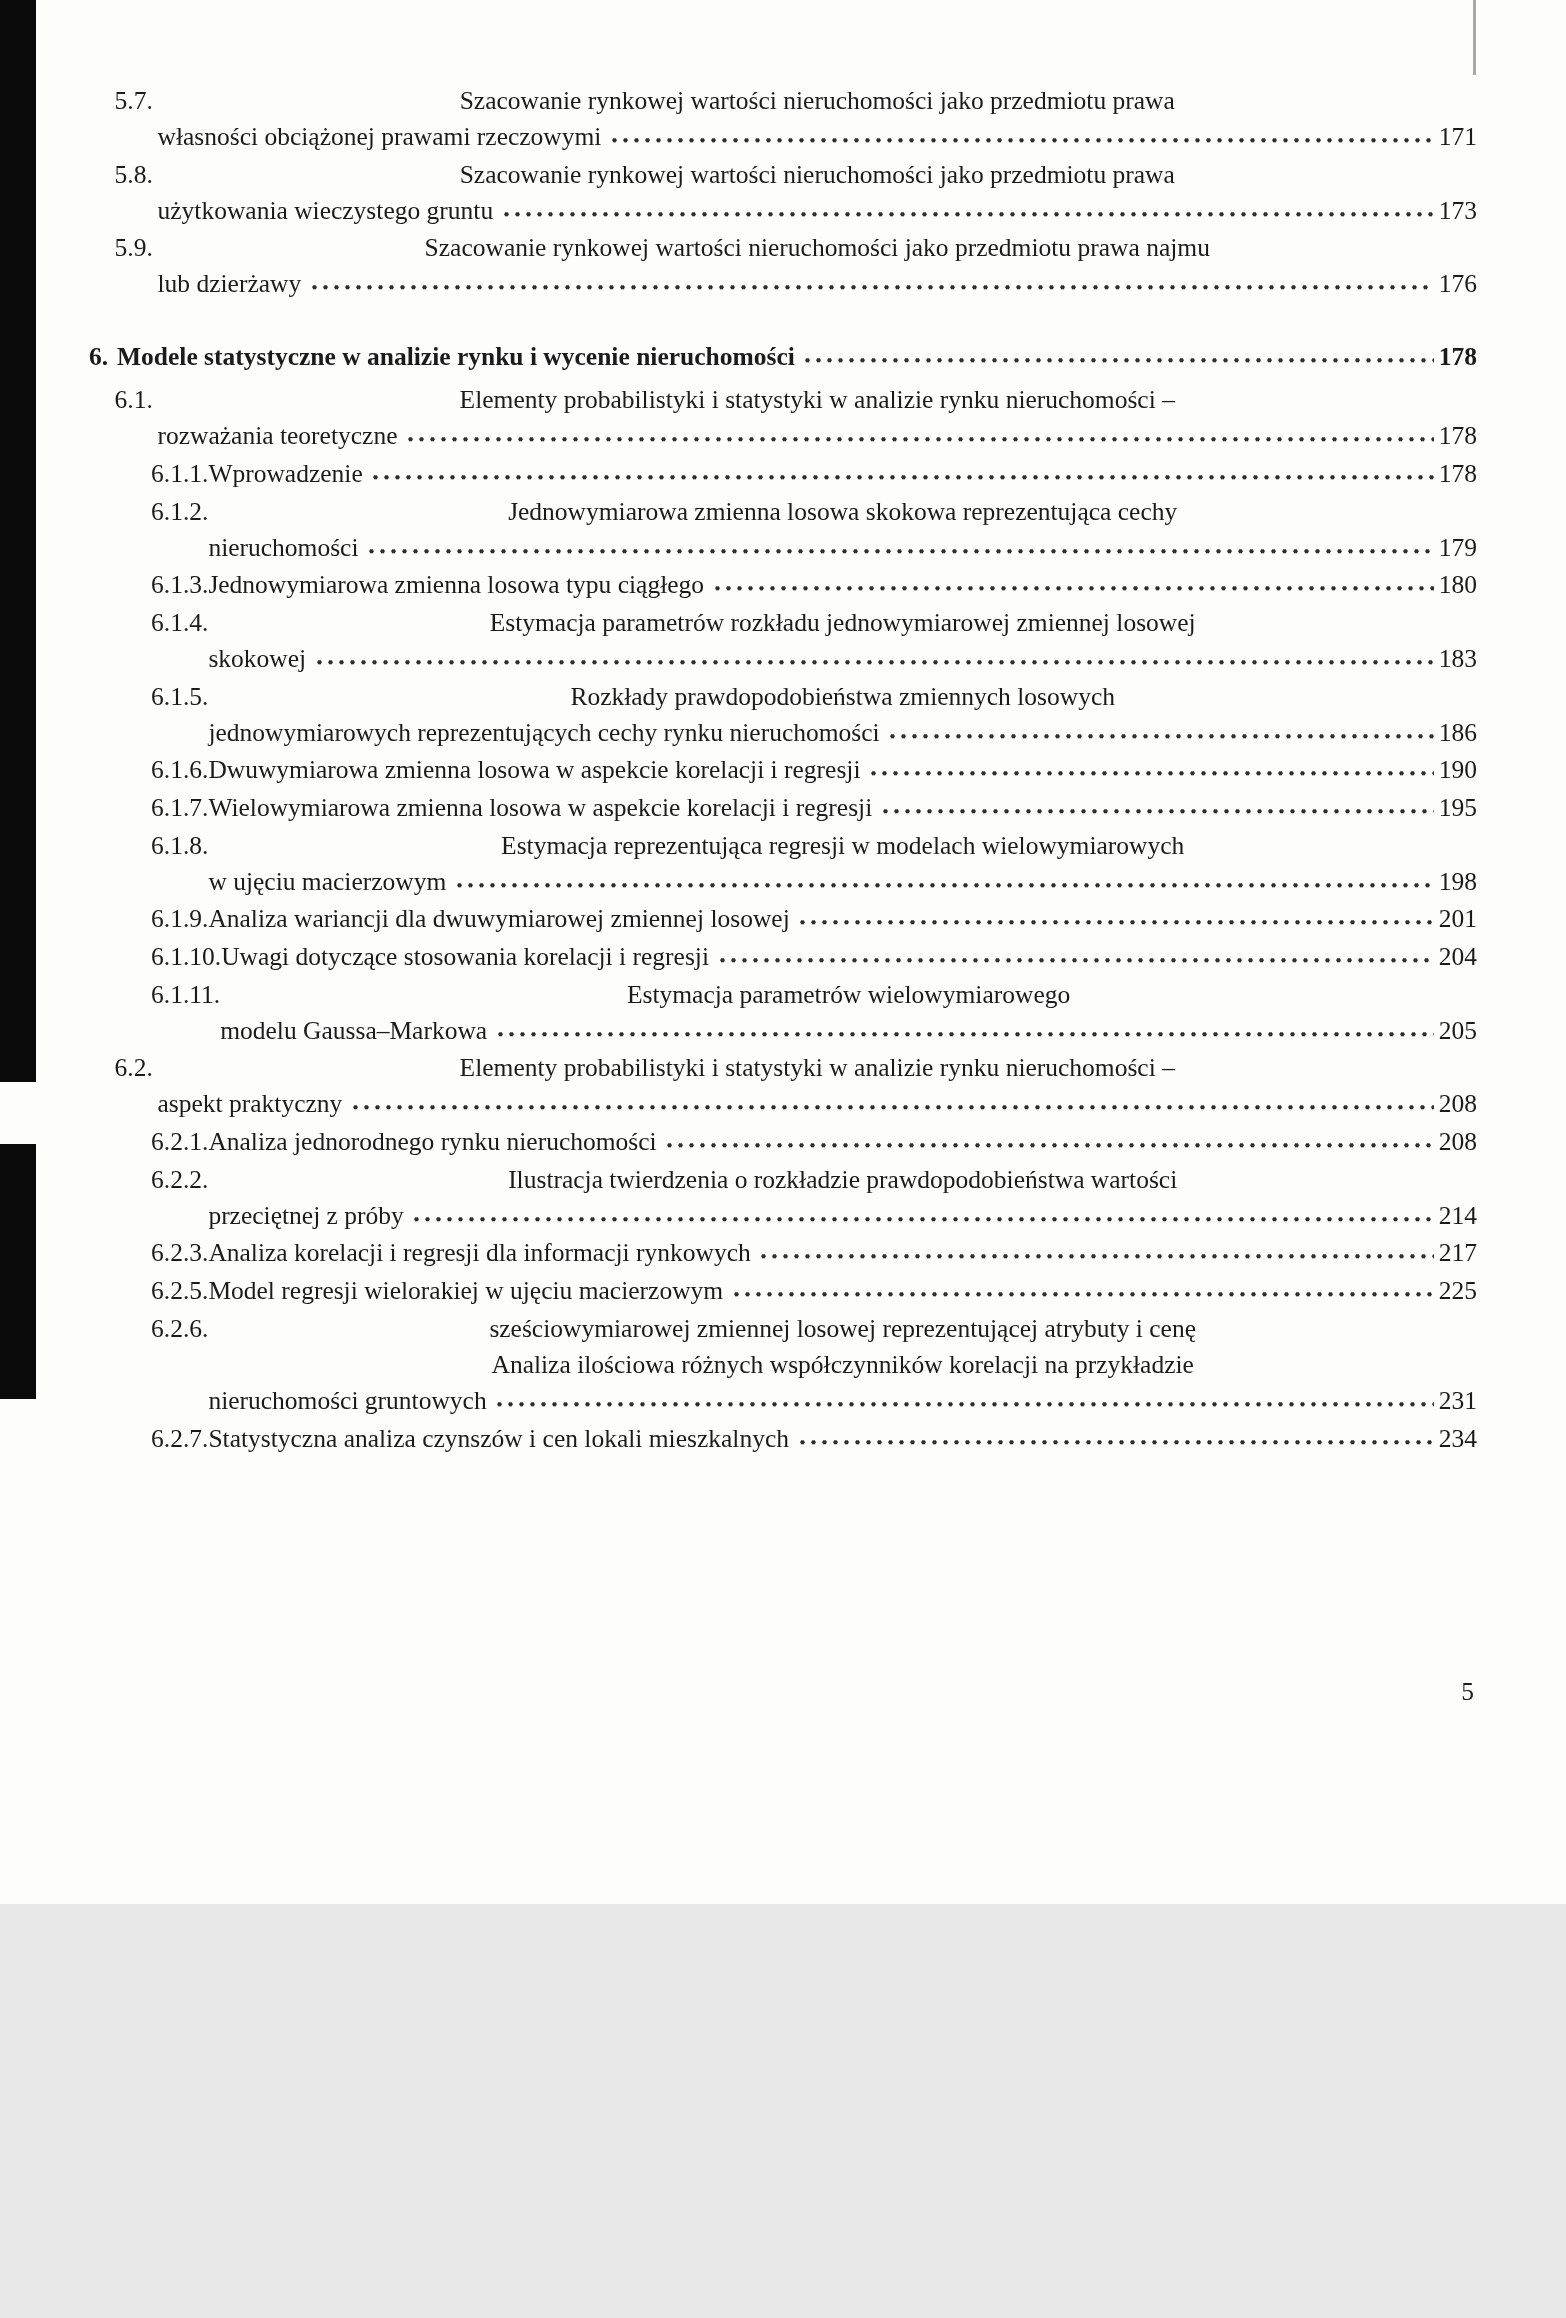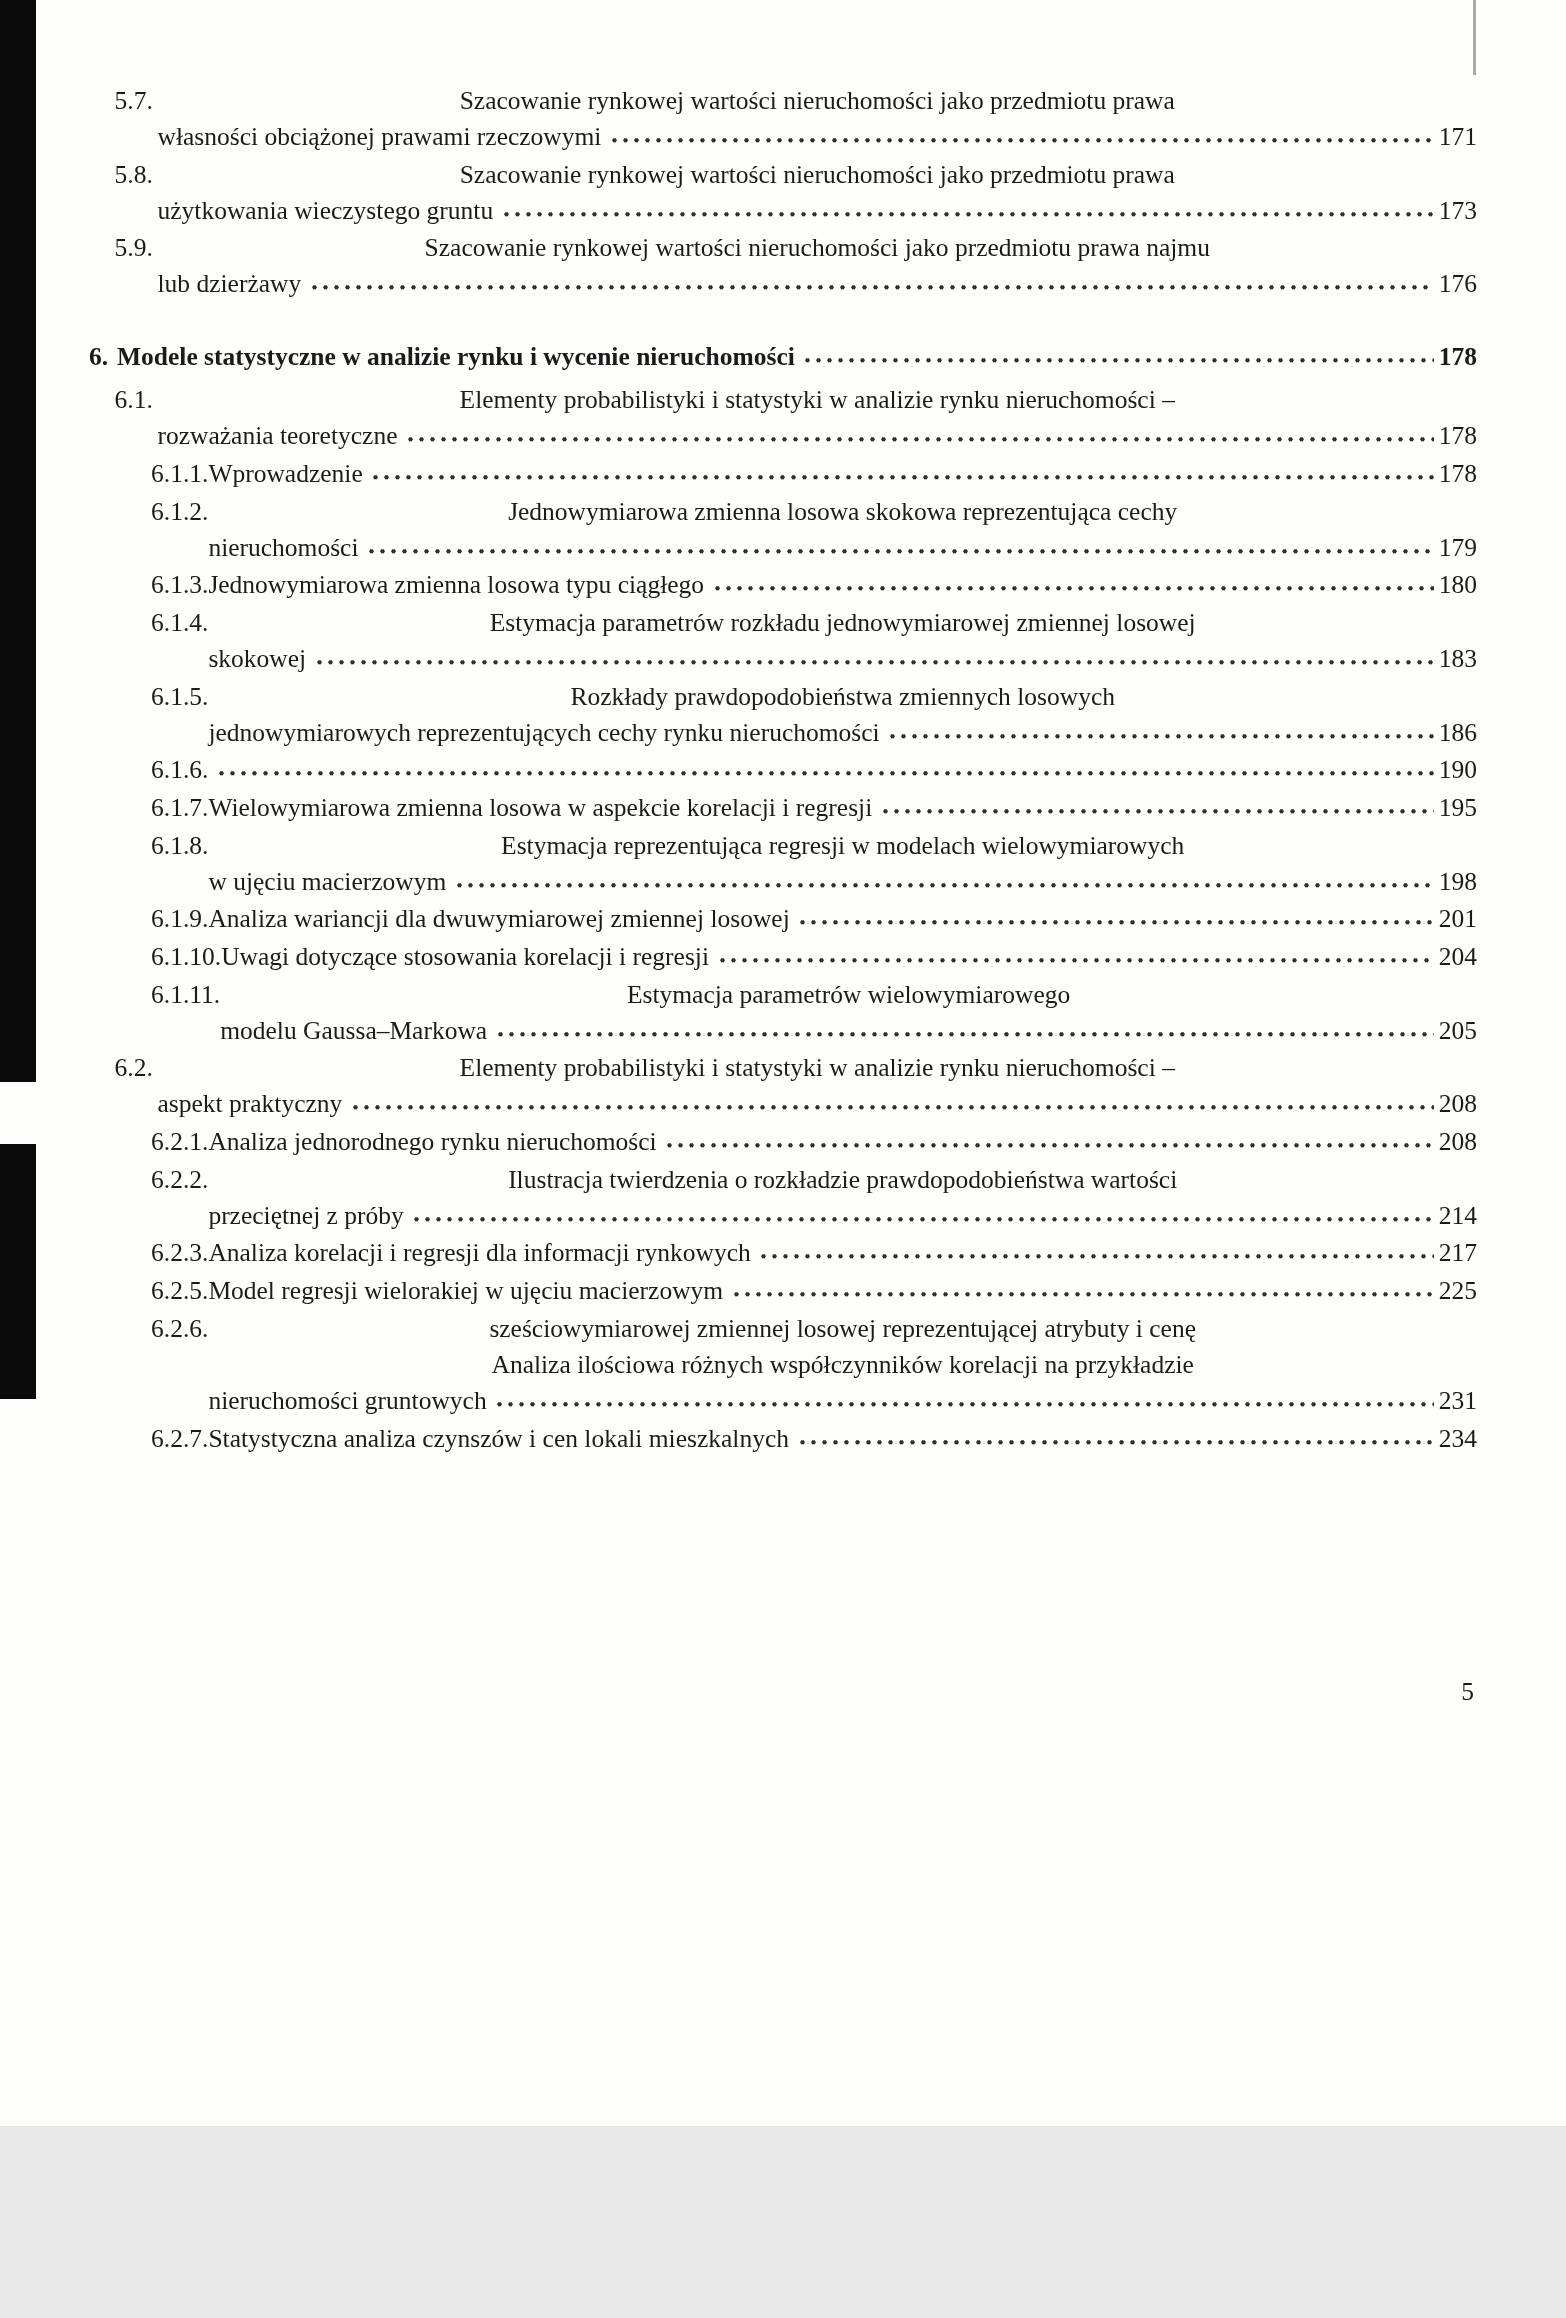--- a/index.html
+++ b/index.html
@@ -1,18 +1,18 @@
 <!DOCTYPE html>
 <html style="font-size:13.6px"><head>
 <meta charset="utf-8">
 <style>
   html, body { margin:0; padding:0; background:#e8e8e8; }
   .page {
     position:relative;
-    width:1566px; height:2126px;
+    width:1566px; height:1904px;
     background:#fdfdfb;
     font-family:"Liberation Serif", serif;
     color:#1b1b1b;
     overflow:hidden;
   }
   .scan-bar { position:absolute; background:#0a0a0a; }
   .scan-bar.top    { left:0; top:0;    width:36px; height:1082px; }
   .scan-bar.bottom { left:0; top:1144px; width:36px; height:255px; }
   .scan-line-tr { position:absolute; left:1473px; top:0; width:2.6px; height:75px; background:#a9a9a9; }
 
@@ -162,20 +162,21 @@
               <span class="txt">jednowymiarowych reprezentujących cechy rynku nieruchomości</span>
               <span class="leader"></span>
               <span class="pg">186</span>
             </div>
           </div>
         </div>
         <div class="entry s2">
           <span class="label">6.1.6.</span>
           <div class="body">
             <div class="line lastline">
+              <span class="txt">Dwuwymiarowa zmienna losowa w aspekcie korelacji i regresji</span>
               <span class="leader"></span>
               <span class="pg">190</span>
             </div>
           </div>
         </div>
         <div class="entry s2">
           <span class="label">6.1.7.</span>
           <div class="body">
             <div class="line lastline">
               <span class="txt">Wielowymiarowa zmienna losowa w aspekcie korelacji i regresji</span>

